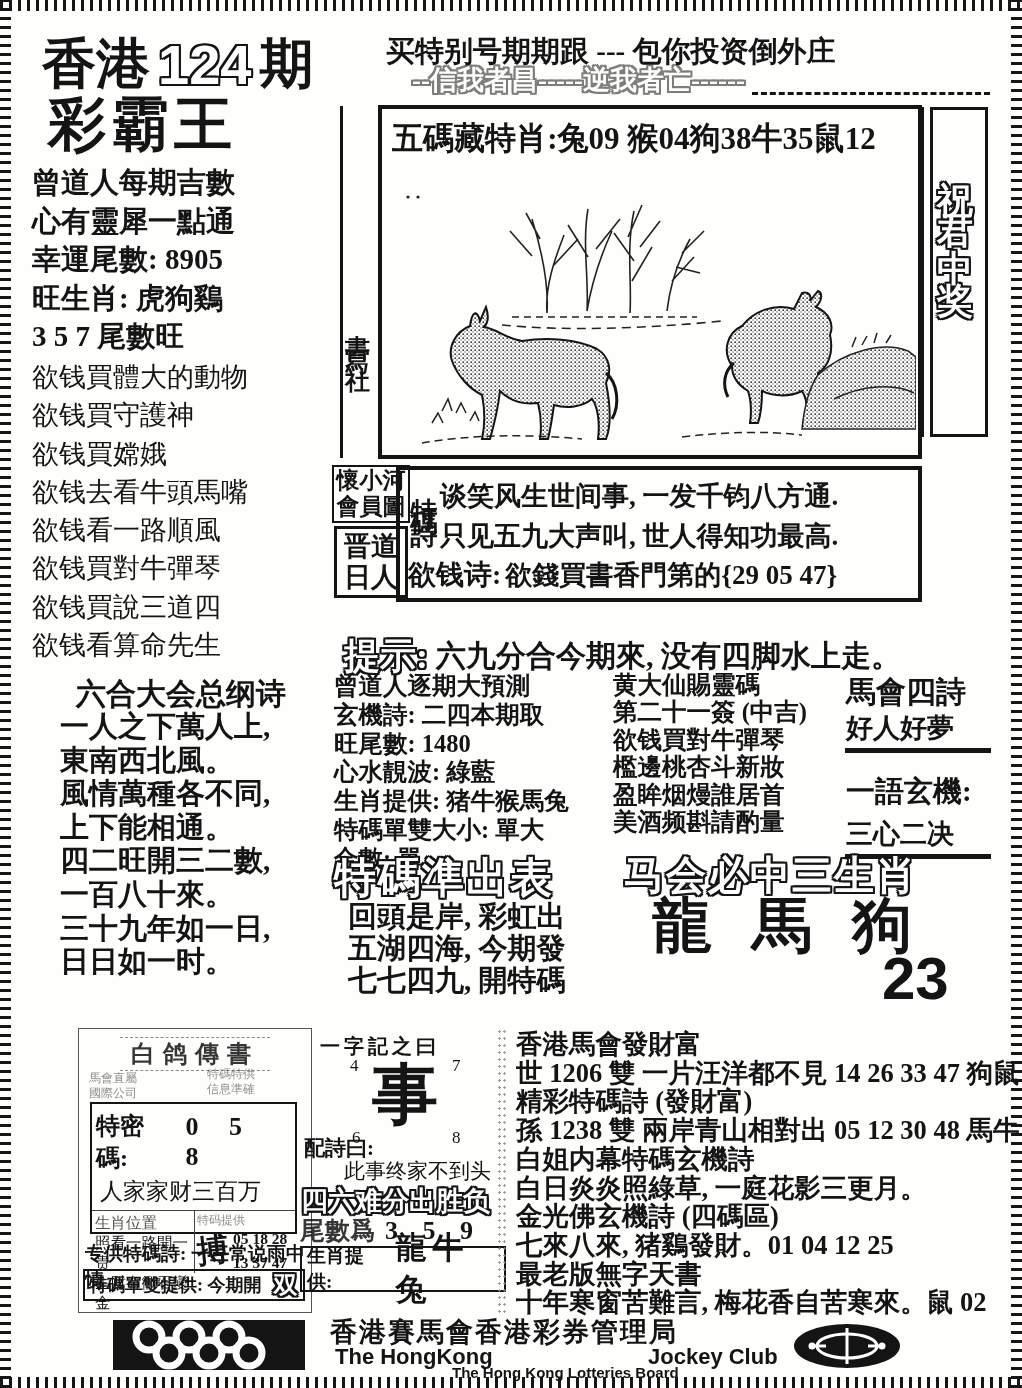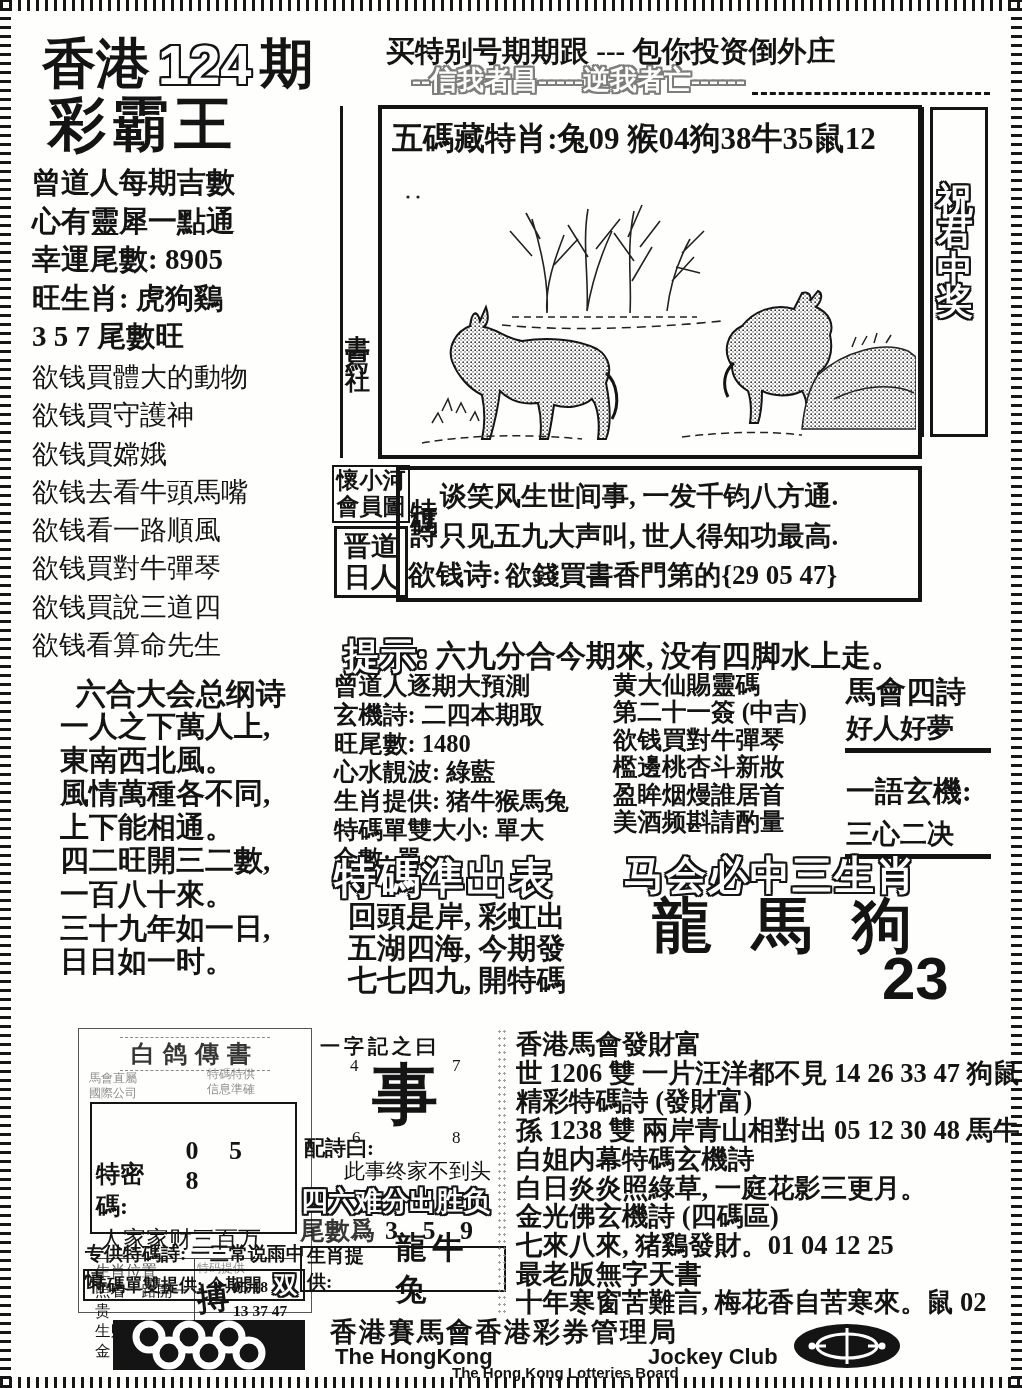--- a/index.html
+++ b/index.html
@@ -204,21 +204,21 @@
     <div class="abs faint" style="left:10px;top:42px;font-size:12px;line-height:15px;">
       <div>馬會直屬</div>
       <div>國際公司</div>
     </div>
     <div class="abs faint" style="left:128px;top:38px;font-size:12px;line-height:15px;">
       <div>特碼特供</div>
       <div>信息準確</div>
     </div>
     <div class="abs" style="left:11px;top:73px;width:207px;height:132px;border:2.5px solid #141414;box-sizing:border-box;">
       <div class="row" style="margin:6px 4px 0;">
-        <span class="b" style="font-size:24px;margin-top:48px;">特密碼:</span>
+        <span class="b" style="font-size:24px;">特密碼:</span>
         <span class="b" style="font-size:26px;letter-spacing:12px;margin-left:14px;">0 5 8</span>
       </div>
       <div style="font-size:23px;margin:2px 0 0 8px;">人家家财三百万</div>
       <div class="row" style="border-top:1.5px solid #444;margin-top:3px;height:62px;">
         <div style="width:103px;font-size:15.5px;line-height:20px;padding:2px 0 0 3px;border-right:1.5px solid #444;height:100%;box-sizing:border-box;">
           <div style="opacity:.75;">生肖位置</div>
           <div>照看一路開一贵</div>
           <div>生财有衕石變金</div>
         </div>
         <div style="flex:1;padding:1px 0 0 2px;">

